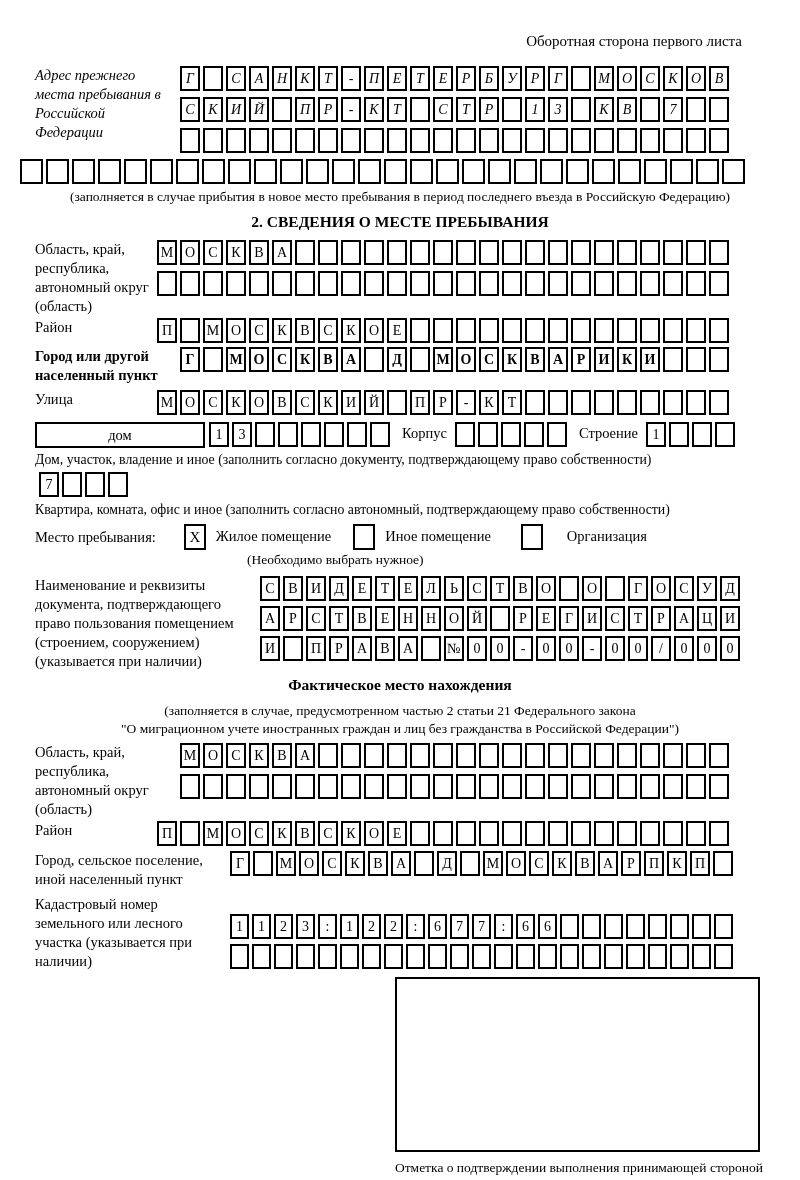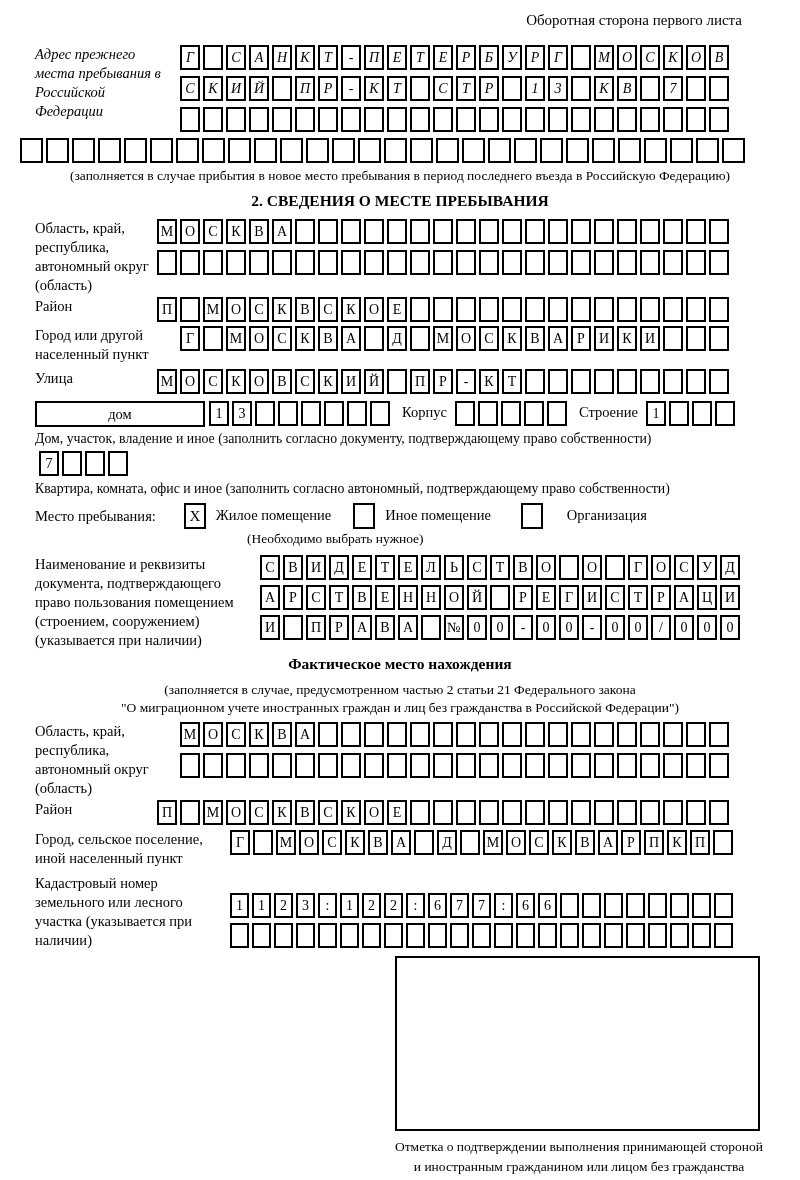--- a/index.html
+++ b/index.html
@@ -1,21 +1,21 @@
 <!DOCTYPE html>
 <html><head>
 <meta charset="utf-8">
 <style>
   * { box-sizing: border-box; margin: 0; padding: 0; }
   body { background: #fff; }
   .page {
     width: 800px; height: 1180px; background: #fff; color: #000;
     font-family: "Liberation Serif", serif; overflow: hidden; position: relative;
   }
-  .back-label { text-align: right; padding: 12px 58px 0 0; font-size: 15px; }
+  .back-label { text-align: right; padding: 33px 58px 0 0; font-size: 15px; }
   .frow { display: flex; align-items: flex-start; }
   .ml35 { margin-left: 35px; } .ml20 { margin-left: 20px; }
   .lbl { font-size: 14.5px; line-height: 19px; flex-shrink: 0; padding-right: 6px; }
   .w145 { width: 145px; } .w122 { width: 122px; } .w225 { width: 225px; } .w195 { width: 195px; }
   .gridcol { display: flex; flex-direction: column; gap: 6px; }
   .cells { display: flex; gap: 3px; }
   .cell {
     width: 20px; height: 25px; border: 2px solid #000; background: #fff;
     display: flex; align-items: center; justify-content: center;
     font-size: 14px; flex-shrink: 0;
@@ -36,21 +36,21 @@
     align-items: center; justify-content: center; font-size: 15px; flex-shrink: 0;
   }
   .opt { font-size: 14.5px; padding-top: 4px; margin-left: 10px; white-space: nowrap; }
   .chk-m { margin-left: 22px; }
   .r-prev { margin-top: 16px; font-style: italic; }
   .r-row4 { margin-top: 6px; }
   .r-note1 { margin-top: 5px; }
   .r-title { margin-top: 8px; }
   .r-region { margin-top: 9px; }
   .r-district { margin-top: 2px; }
-  .r-city { margin-top: 4px; }
+  .r-city { margin-top: 4px; font-weight: bold; }
   .r-street { margin-top: 5px; }
   .r-house { margin-top: 7px; }
   .r-cap1 { margin-top: 4px; }
   .r-apt { margin-top: 4px; }
   .r-cap2 { margin-top: 5px; }
   .r-stay { margin-top: 6px; }
   .r-choose { margin-top: 2px; text-align: left; padding-left: 247px; }
   .r-doc { margin-top: 8px; }
   .r-head2 { margin-top: 5px; }
   .r-note2 { margin-top: 9px; }

